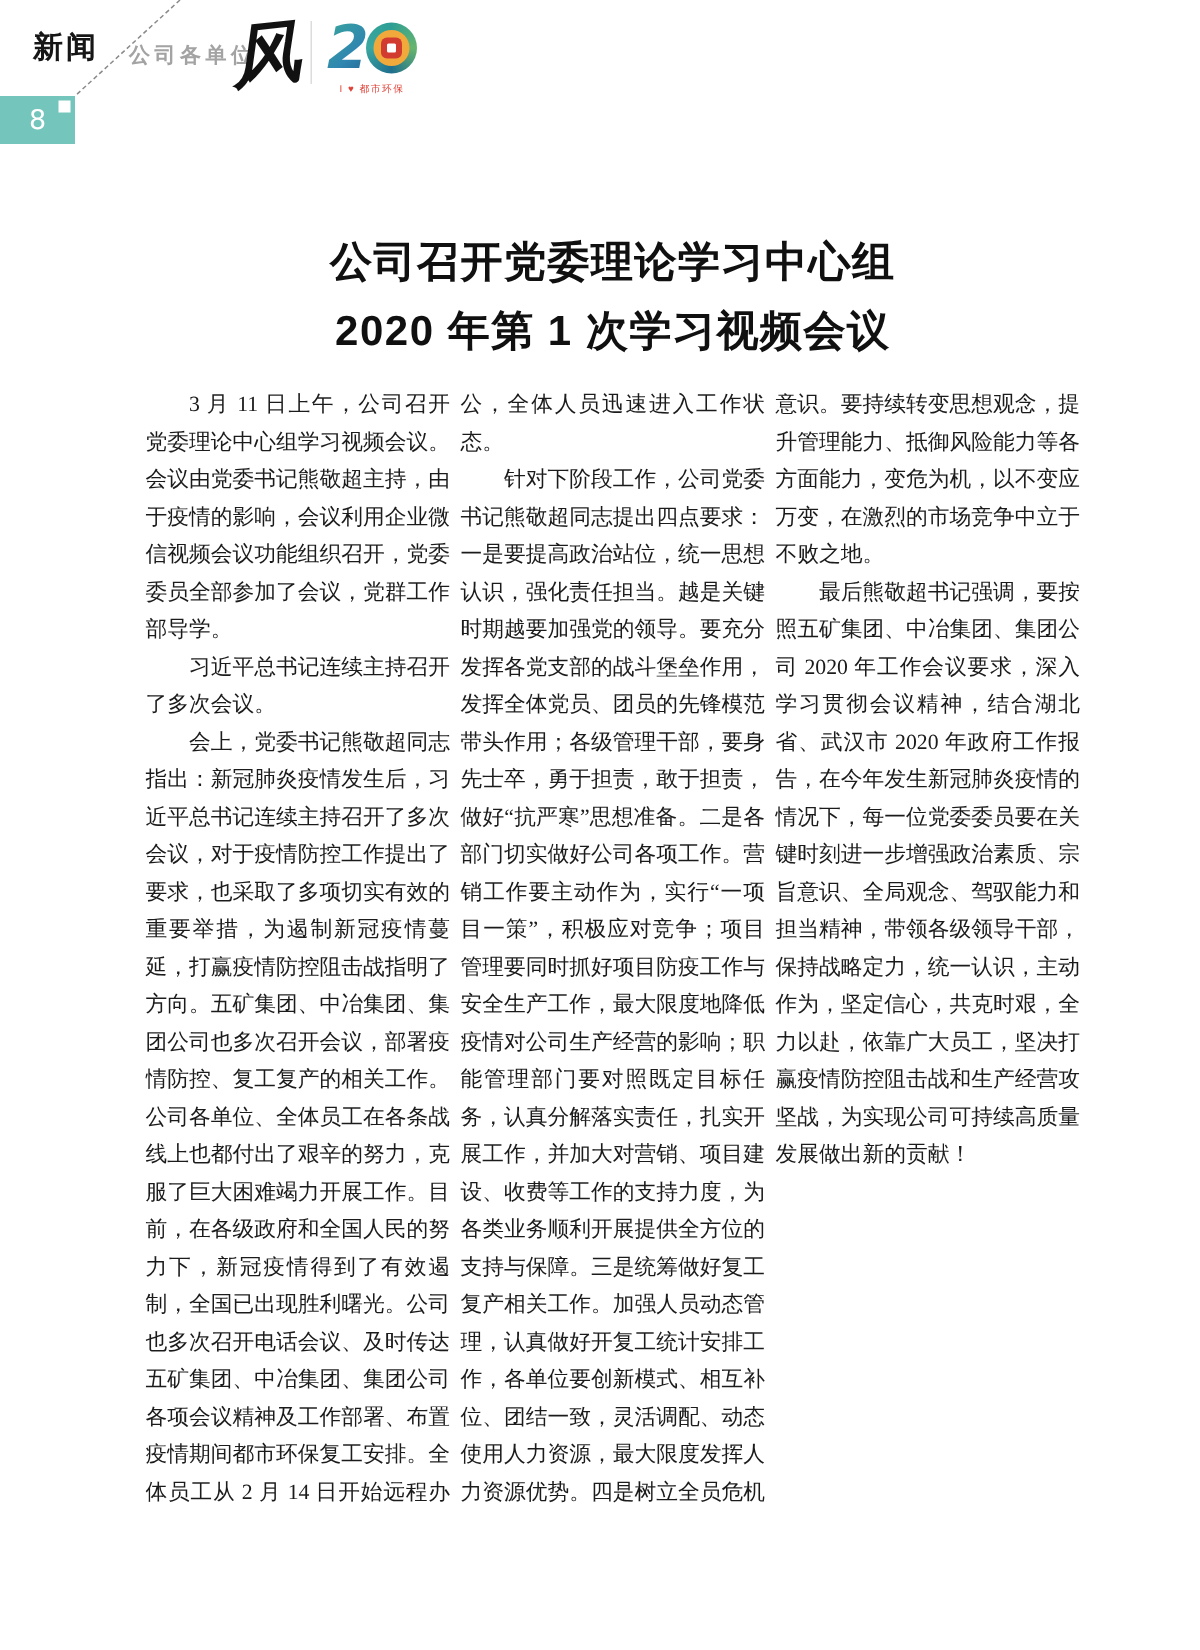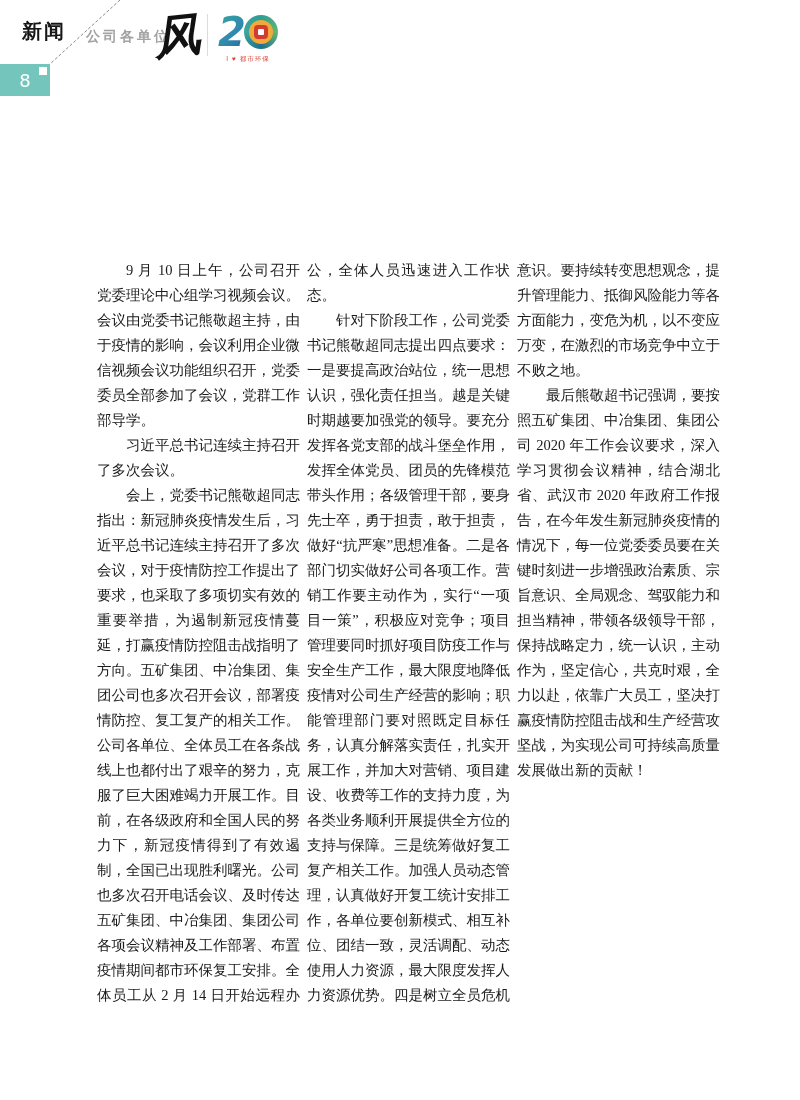--- a/index.html
+++ b/index.html
@@ -83,23 +83,27 @@
         <span class="anniv-ring">
           <span class="anniv-seal">
             <span class="anniv-dot"></span>
           </span>
         </span>
       </span>
     </div>
     <div class="anniv-tagline">I ♥ 都市环保</div>
   </div>
 
+  <div class="title-block">
+    <div class="title-line">公司召开党委理论学习中心组</div>
+    <div class="title-line">2020 年第 1 次学习视频会议</div>
+  </div>
 
   <div class="article-body">
-    <p>9 月 10 日上午，公司召开党委理论中心组学习视频会议。会议由党委书记熊敬超主持，由于疫情的影响，会议利用企业微信视频会议功能组织召开，党委委员全部参加了会议，党群工作部导学。</p>
+    <p>3 月 11 日上午，公司召开党委理论中心组学习视频会议。会议由党委书记熊敬超主持，由于疫情的影响，会议利用企业微信视频会议功能组织召开，党委委员全部参加了会议，党群工作部导学。</p>
     <p>习近平总书记连续主持召开了多次会议。</p>
     <p>会上，党委书记熊敬超同志指出：新冠肺炎疫情发生后，习近平总书记连续主持召开了多次会议，对于疫情防控工作提出了要求，也采取了多项切实有效的重要举措，为遏制新冠疫情蔓延，打赢疫情防控阻击战指明了方向。五矿集团、中冶集团、集团公司也多次召开会议，部署疫情防控、复工复产的相关工作。公司各单位、全体员工在各条战线上也都付出了艰辛的努力，克服了巨大困难竭力开展工作。目前，在各级政府和全国人民的努力下，新冠疫情得到了有效遏制，全国已出现胜利曙光。公司也多次召开电话会议、及时传达五矿集团、中冶集团、集团公司各项会议精神及工作部署、布置疫情期间都市环保复工安排。全体员工从 2 月 14 日开始远程办公，全体人员迅速进入工作状态。</p>
     <p>针对下阶段工作，公司党委书记熊敬超同志提出四点要求：一是要提高政治站位，统一思想认识，强化责任担当。越是关键时期越要加强党的领导。要充分发挥各党支部的战斗堡垒作用，发挥全体党员、团员的先锋模范带头作用；各级管理干部，要身先士卒，勇于担责，敢于担责，做好“抗严寒”思想准备。二是各部门切实做好公司各项工作。营销工作要主动作为，实行“一项目一策”，积极应对竞争；项目管理要同时抓好项目防疫工作与安全生产工作，最大限度地降低疫情对公司生产经营的影响；职能管理部门要对照既定目标任务，认真分解落实责任，扎实开展工作，并加大对营销、项目建设、收费等工作的支持力度，为各类业务顺利开展提供全方位的支持与保障。三是统筹做好复工复产相关工作。加强人员动态管理，认真做好开复工统计安排工作，各单位要创新模式、相互补位、团结一致，灵活调配、动态使用人力资源，最大限度发挥人力资源优势。四是树立全员危机意识。要持续转变思想观念，提升管理能力、抵御风险能力等各方面能力，变危为机，以不变应万变，在激烈的市场竞争中立于不败之地。</p>
     <p>最后熊敬超书记强调，要按照五矿集团、中冶集团、集团公司 2020 年工作会议要求，深入学习贯彻会议精神，结合湖北省、武汉市 2020 年政府工作报告，在今年发生新冠肺炎疫情的情况下，每一位党委委员要在关键时刻进一步增强政治素质、宗旨意识、全局观念、驾驭能力和担当精神，带领各级领导干部，保持战略定力，统一认识，主动作为，坚定信心，共克时艰，全力以赴，依靠广大员工，坚决打赢疫情防控阻击战和生产经营攻坚战，为实现公司可持续高质量发展做出新的贡献！</p>
 
   </div>
 
 </div>
 
 </body></html>

